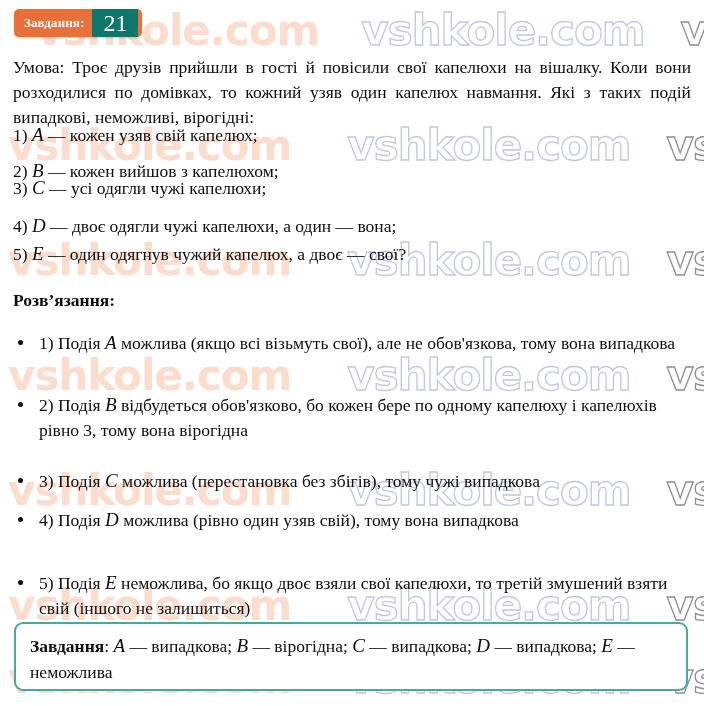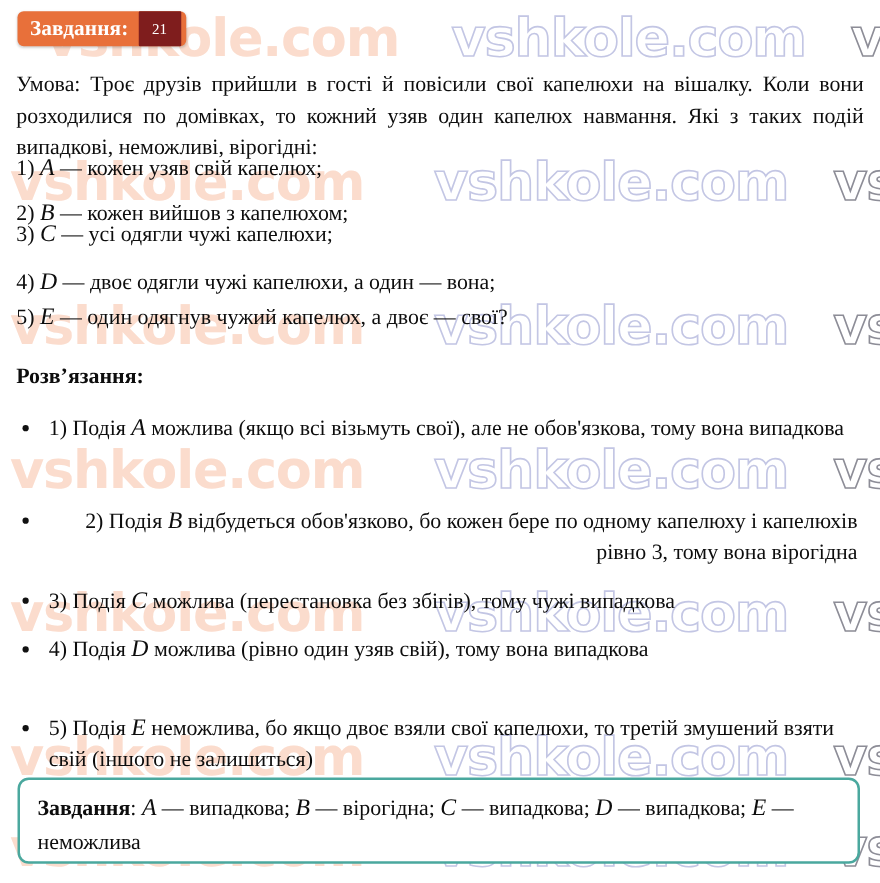--- a/index.html
+++ b/index.html
@@ -72,31 +72,31 @@
     height: 28px;
     display: flex;
     align-items: stretch;
     background: #e8703a;
     border-radius: 5px;
     box-shadow: 0 1px 2px rgba(0,0,0,.18);
   }
   .badge-label {
     font-family: "Liberation Serif", serif;
     font-weight: 700;
-    font-size: 17px;
+    font-size: 13px;
     color: #ffffff;
     padding: 3px 8px 3px 10px;
     line-height: 22px;
     letter-spacing: .1px;
   }
   .badge-num {
-    background: #7f1d1d;
+    background: #0f766e;
     color: #ffffff;
     font-family: "Liberation Serif", serif;
-    font-size: 12px;
+    font-size: 24px;
     line-height: 22px;
     padding: 3px 11px 3px 11px;
     border-radius: 1px;
     margin: 0 4px 0 0;
     display: flex;
     align-items: center;
     justify-content: center;
   }
 
   
@@ -258,21 +258,21 @@
 
   <div class="section-title" style="top:288px;text-align:right;">
     <span>Розв’язання</span><span>:</span>
   </div>
 
   <div class="bullet" style="top:330px;">
     <span>1)</span>
     <span>Подія</span>
     <span class="mathvar">A</span><span> можлива (якщо всі візьмуть свої), але не обов'язкова, тому вона випадкова</span>
   </div>
-  <div class="bullet" style="top:404px;text-align:right;">
+  <div class="bullet" style="top:392px;">
     <span>2)</span>
     <span>Подія</span>
     <span class="mathvar">B</span><span> відбудеться обов'язково, бо кожен бере по одному капелюху і капелюхів рівно 3, тому вона вірогідна</span>
   </div>
   <div class="bullet" style="top:468px;">
     <span>3)</span>
     <span>Подія</span>
     <span class="mathvar">C</span><span> можлива (перестановка без збігів), тому чужі випадкова</span>
   </div>
   <div class="bullet" style="top:507px;">

